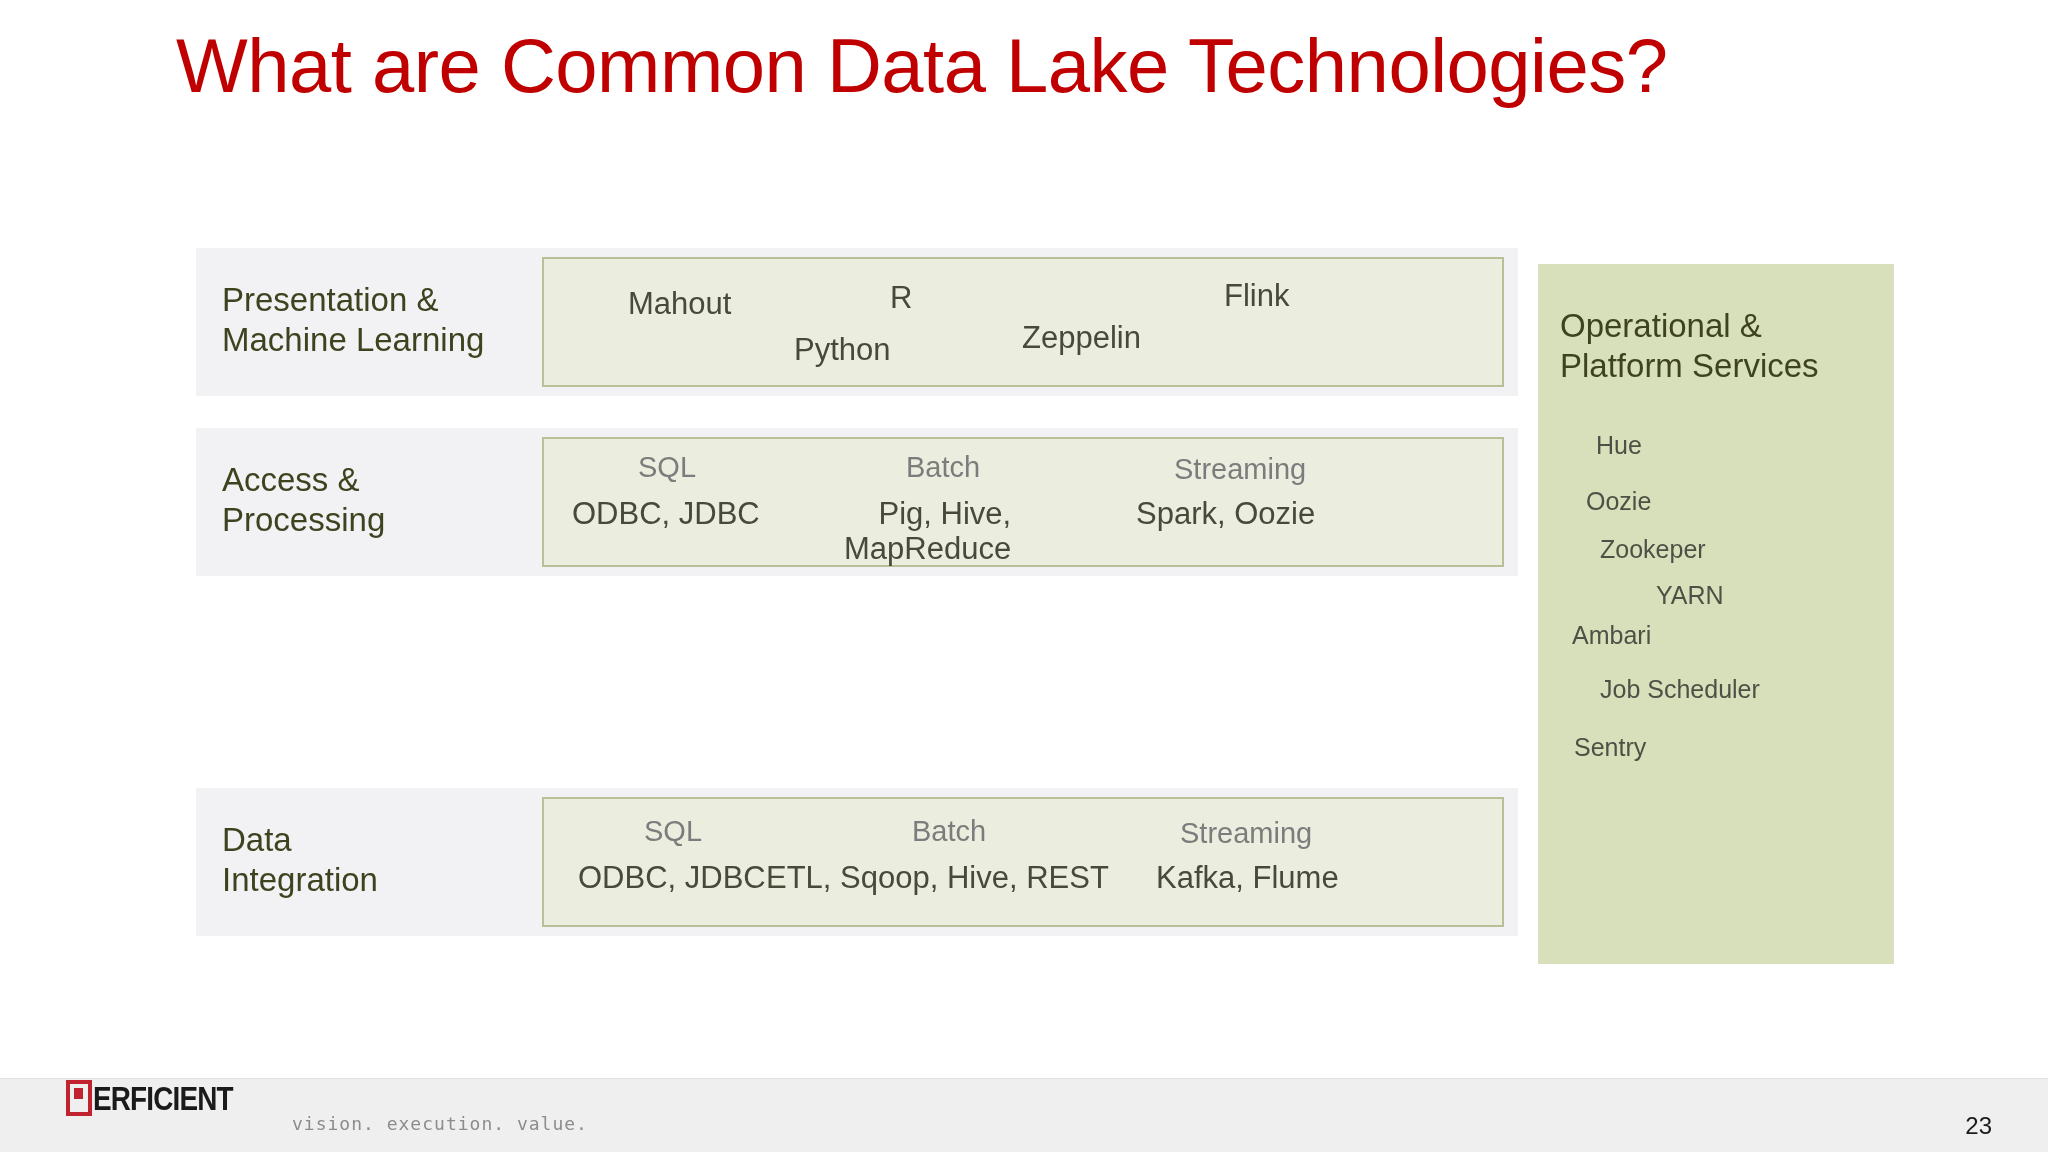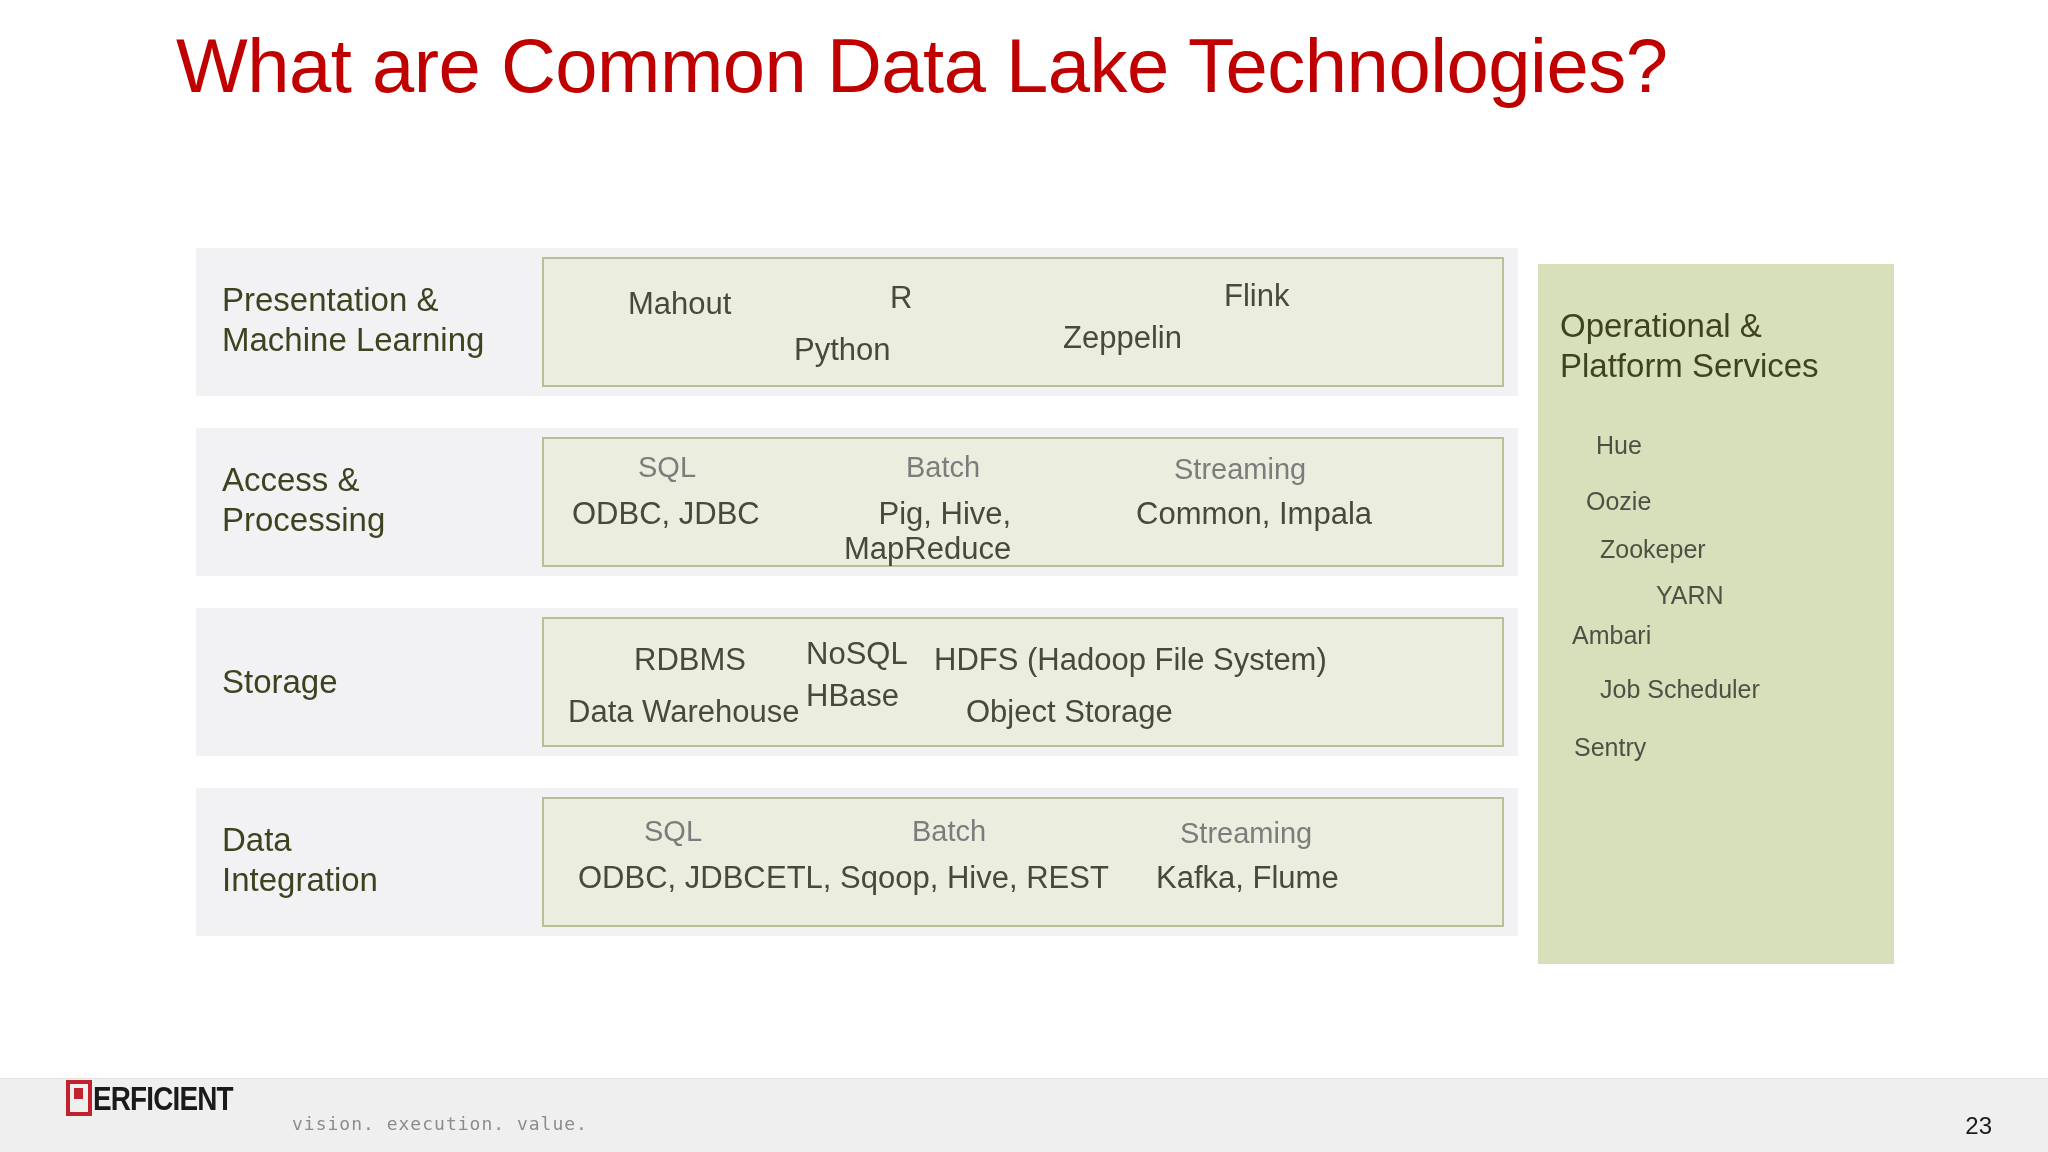--- a/index.html
+++ b/index.html
@@ -187,50 +187,39 @@
 
   <div class="layer-stack">
 
     <div class="layer-row" style="top:0px; height:148px;">
       <div class="layer-label" style="top:32px;">Presentation &amp;
 Machine Learning</div>
       <div class="tech-box">
         <span class="tech" style="left:84px; top:28px;">Mahout</span>
         <span class="tech" style="left:346px; top:22px;">R</span>
         <span class="tech" style="left:250px; top:74px;">Python</span>
-        <span class="tech" style="left:478px; top:62px;margin-left:41px;">Zeppelin</span>
+        <span class="tech" style="left:478px; top:62px;">Zeppelin</span>
         <span class="tech" style="left:680px; top:20px;">Flink</span>
       </div>
     </div>
 
     <div class="layer-row" style="top:180px; height:148px;">
       <div class="layer-label" style="top:32px;">Access &amp;
 Processing</div>
       <div class="tech-box">
         <span class="tech cat" style="left:94px; top:12px;">SQL</span>
         <span class="tech cat" style="left:362px; top:12px;">Batch</span>
         <span class="tech cat" style="left:630px; top:14px;">Streaming</span>
         <span class="tech" style="left:28px; top:58px;">ODBC, JDBC</span>
         <span class="tech" style="left:300px; top:58px; text-align:right;">Pig, Hive,
 MapReduce</span>
-        <span class="tech" style="left:592px; top:58px;">Common, Impala</span>
+        <span class="tech" style="left:592px; top:58px;">Spark, Oozie</span>
       </div>
     </div>
 
-    <div class="layer-row" style="top:360px; height:148px;">
-      <div class="layer-label" style="top:54px;">Storage</div>
-      <div class="tech-box">
-        <span class="tech" style="left:90px; top:24px;">RDBMS</span>
-        <span class="tech" style="left:262px; top:18px;">NoSQL</span>
-        <span class="tech" style="left:262px; top:60px;">HBase</span>
-        <span class="tech" style="left:390px; top:24px;">HDFS (Hadoop File System)</span>
-        <span class="tech" style="left:24px; top:76px;">Data Warehouse</span>
-        <span class="tech" style="left:422px; top:76px;">Object Storage</span>
-      </div>
-    </div>
 
     <div class="layer-row" style="top:540px; height:148px;">
       <div class="layer-label" style="top:32px;">Data
 Integration</div>
       <div class="tech-box">
         <span class="tech cat" style="left:100px; top:16px;">SQL</span>
         <span class="tech cat" style="left:368px; top:16px;">Batch</span>
         <span class="tech cat" style="left:636px; top:18px;">Streaming</span>
         <span class="tech" style="left:34px; top:62px;">ODBC, JDBC</span>
         <span class="tech" style="left:222px; top:62px;">ETL, Sqoop, Hive, REST</span>

